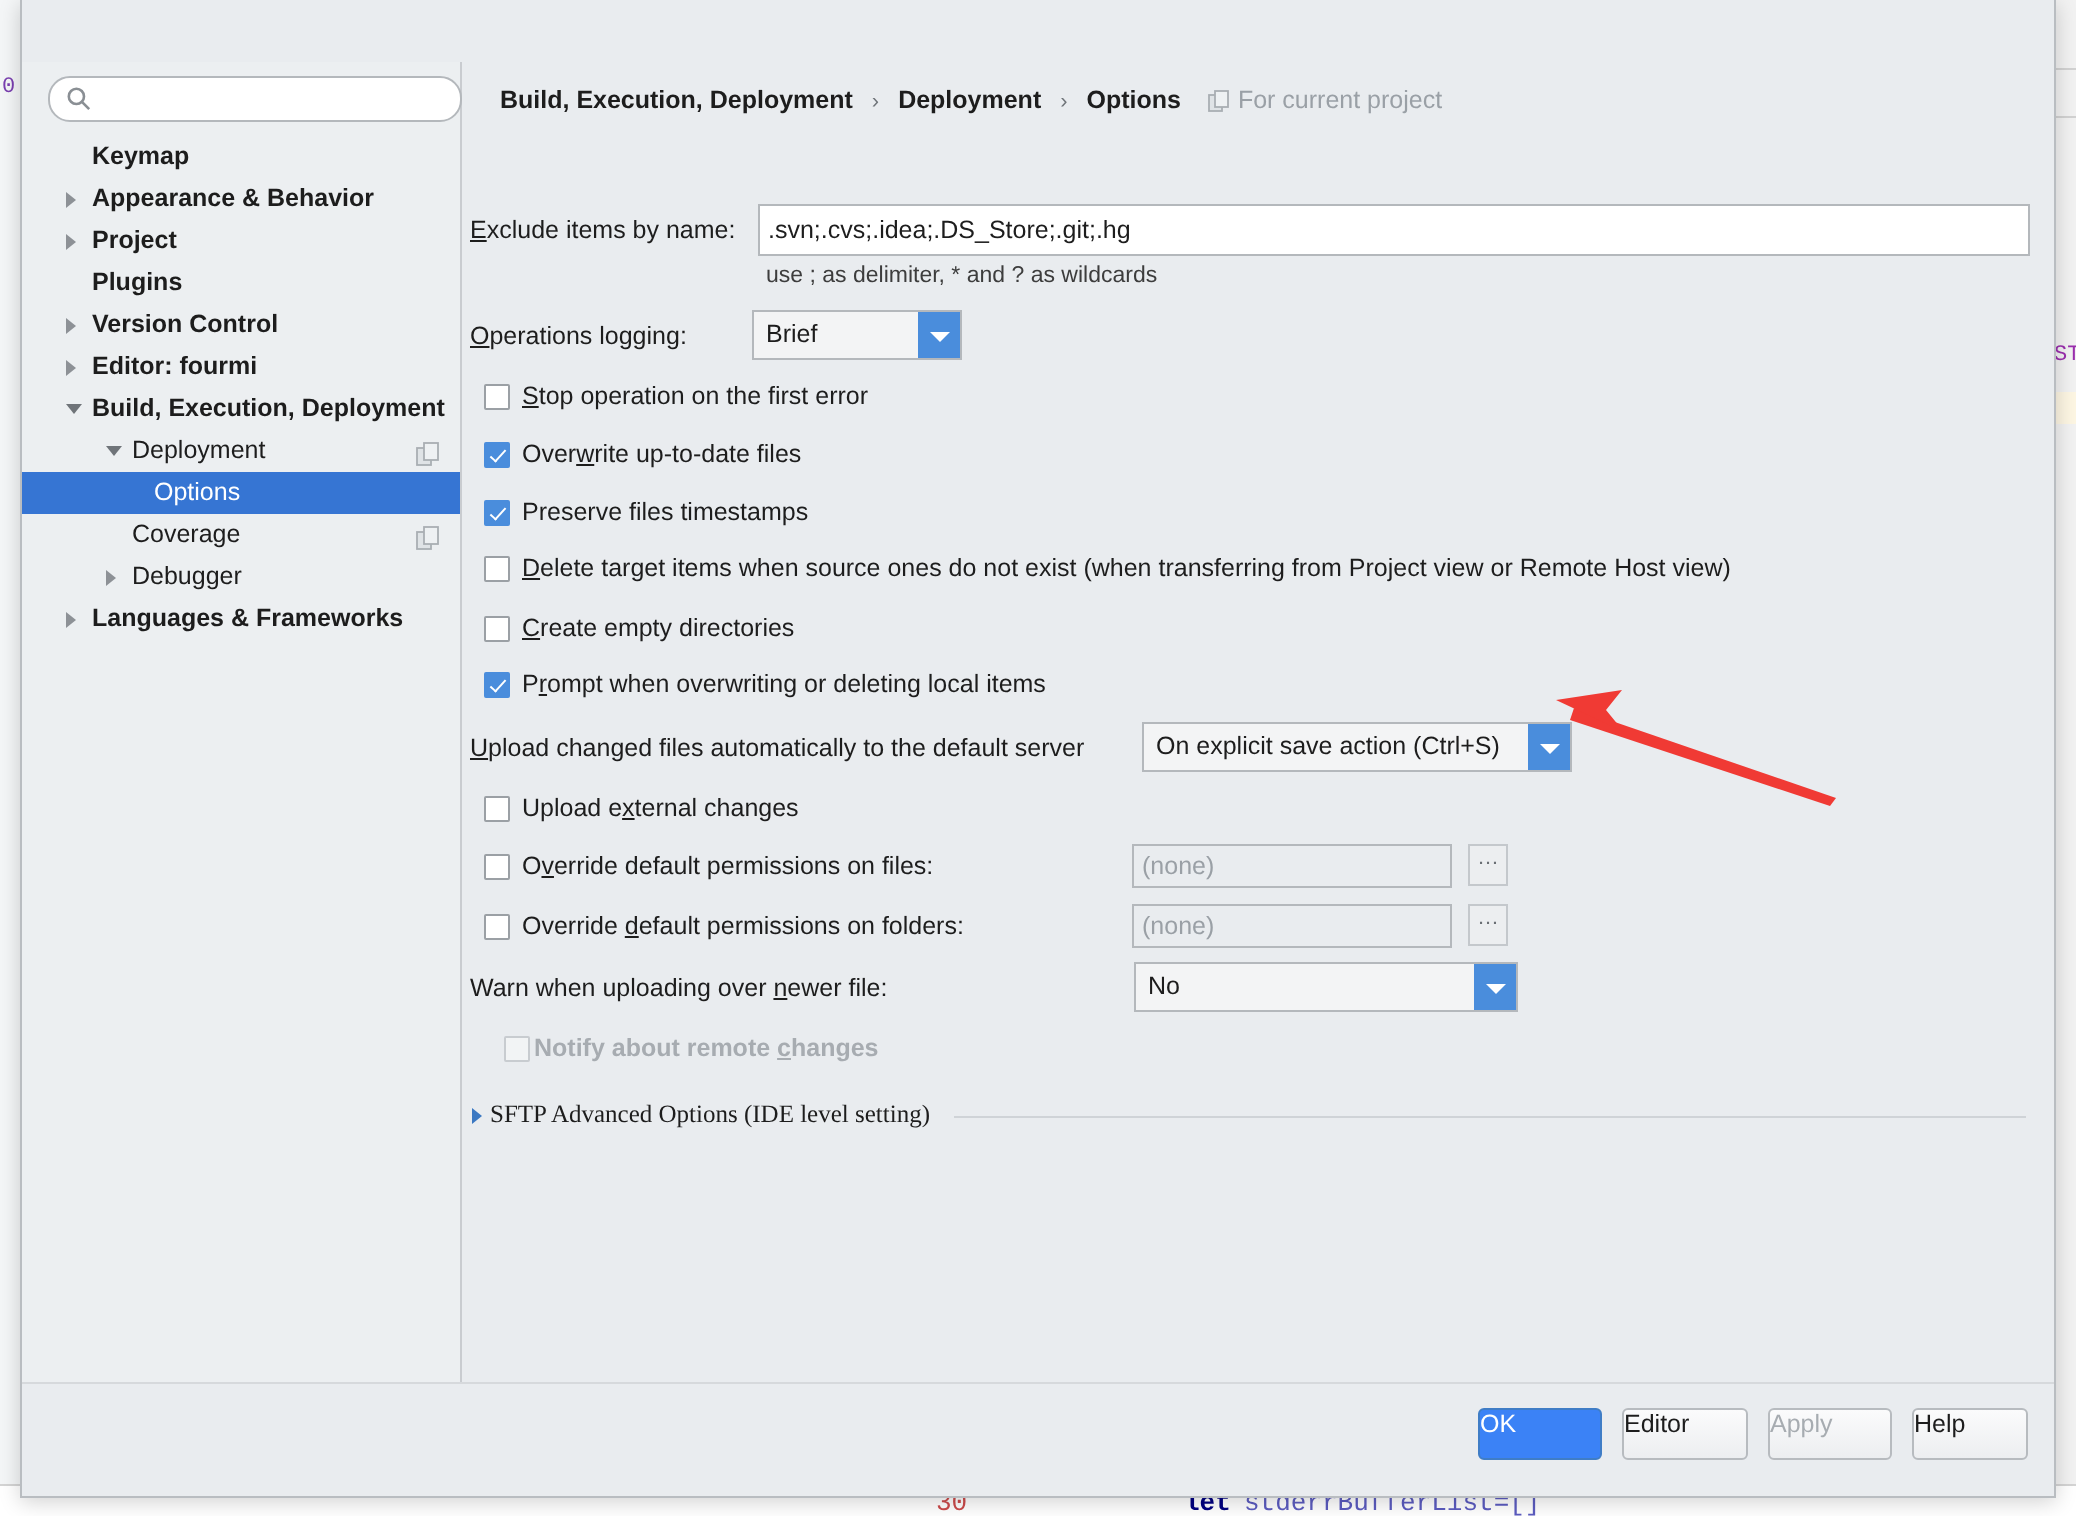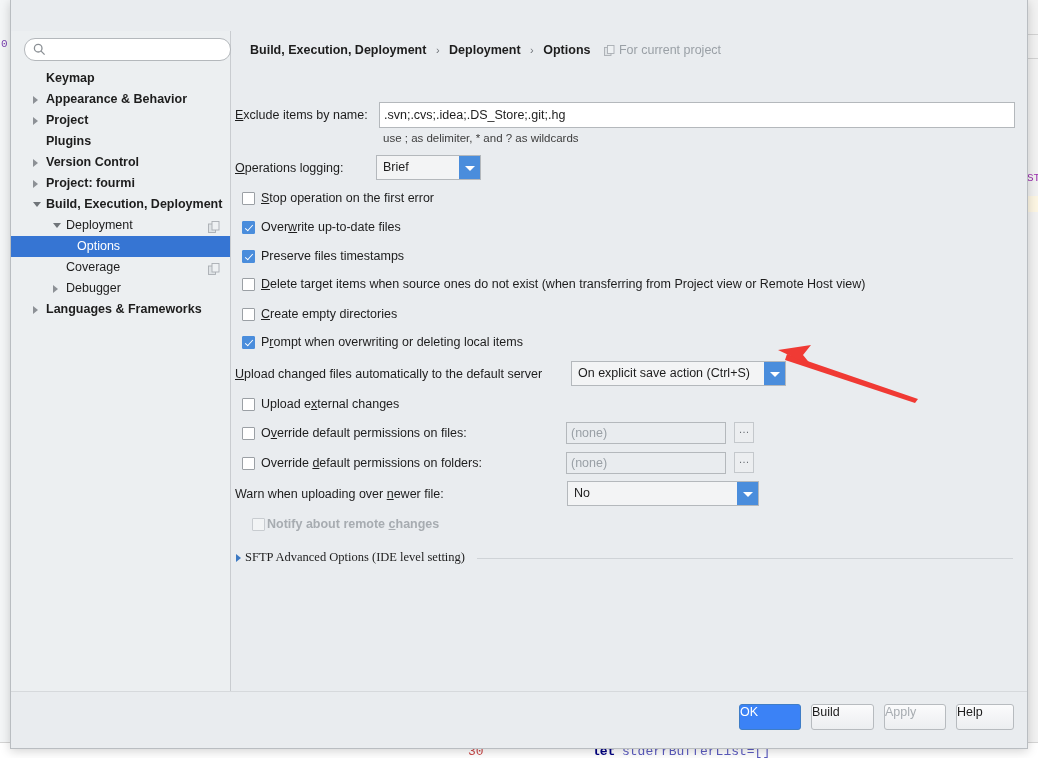--- a/index.html
+++ b/index.html
@@ -434,21 +434,21 @@
         </div>
         <div class="tree-item lvl0">
           <span class="tree-label">Plugins</span>
         </div>
         <div class="tree-item lvl0">
           <span class="arrow arrow-right"></span>
           <span class="tree-label">Version Control</span>
         </div>
         <div class="tree-item lvl0">
           <span class="arrow arrow-right"></span>
-          <span class="tree-label">Project: fourmi</span>
+          <span class="tree-label">Editor: fourmi</span>
         </div>
         <div class="tree-item lvl0">
           <span class="arrow arrow-down"></span>
           <span class="tree-label">Build, Execution, Deployment</span>
         </div>
         <div class="tree-item lvl1">
           <span class="arrow arrow-down"></span>
           <span class="tree-label">Deployment</span>
           <span class="copy-badge"><svg width="12" height="12" viewBox="0 0 12 12">
               <rect x="0.5" y="3" width="7" height="8.5" fill="#dfe3e6" stroke="#a9aeb3" stroke-width="0.9"></rect>
@@ -552,21 +552,21 @@
 
     <div class="sftp-row">
       <span class="sftp-arrow"></span>
       <span class="sftp-label">SFTP Advanced Options (IDE level setting)</span>
       <span class="sftp-line"></span>
     </div>
   </div>
 
   <div class="footer">
     <div class="btn primary" style="left:728px; width:62px;">OK</div>
-    <div class="btn" style="left:800px; width:63px;">Build</div>
+    <div class="btn" style="left:800px; width:63px;">Editor</div>
     <div class="btn disabled" style="left:873px; width:62px;">Apply</div>
     <div class="btn" style="left:945px; width:58px;">Help</div>
   </div>
 </div>
 
 <svg id="annotation-arrow" width="150" height="70" viewBox="0 0 150 70">
   <g id="arrow-g">
       <path d="M12 19 L143 64 L140 68 L10 25 Z" fill="#f03a34"></path>
       <path d="M3 15 L36 10 L28 20 L37 31 Z" fill="#f03a34"></path>
     </g>

